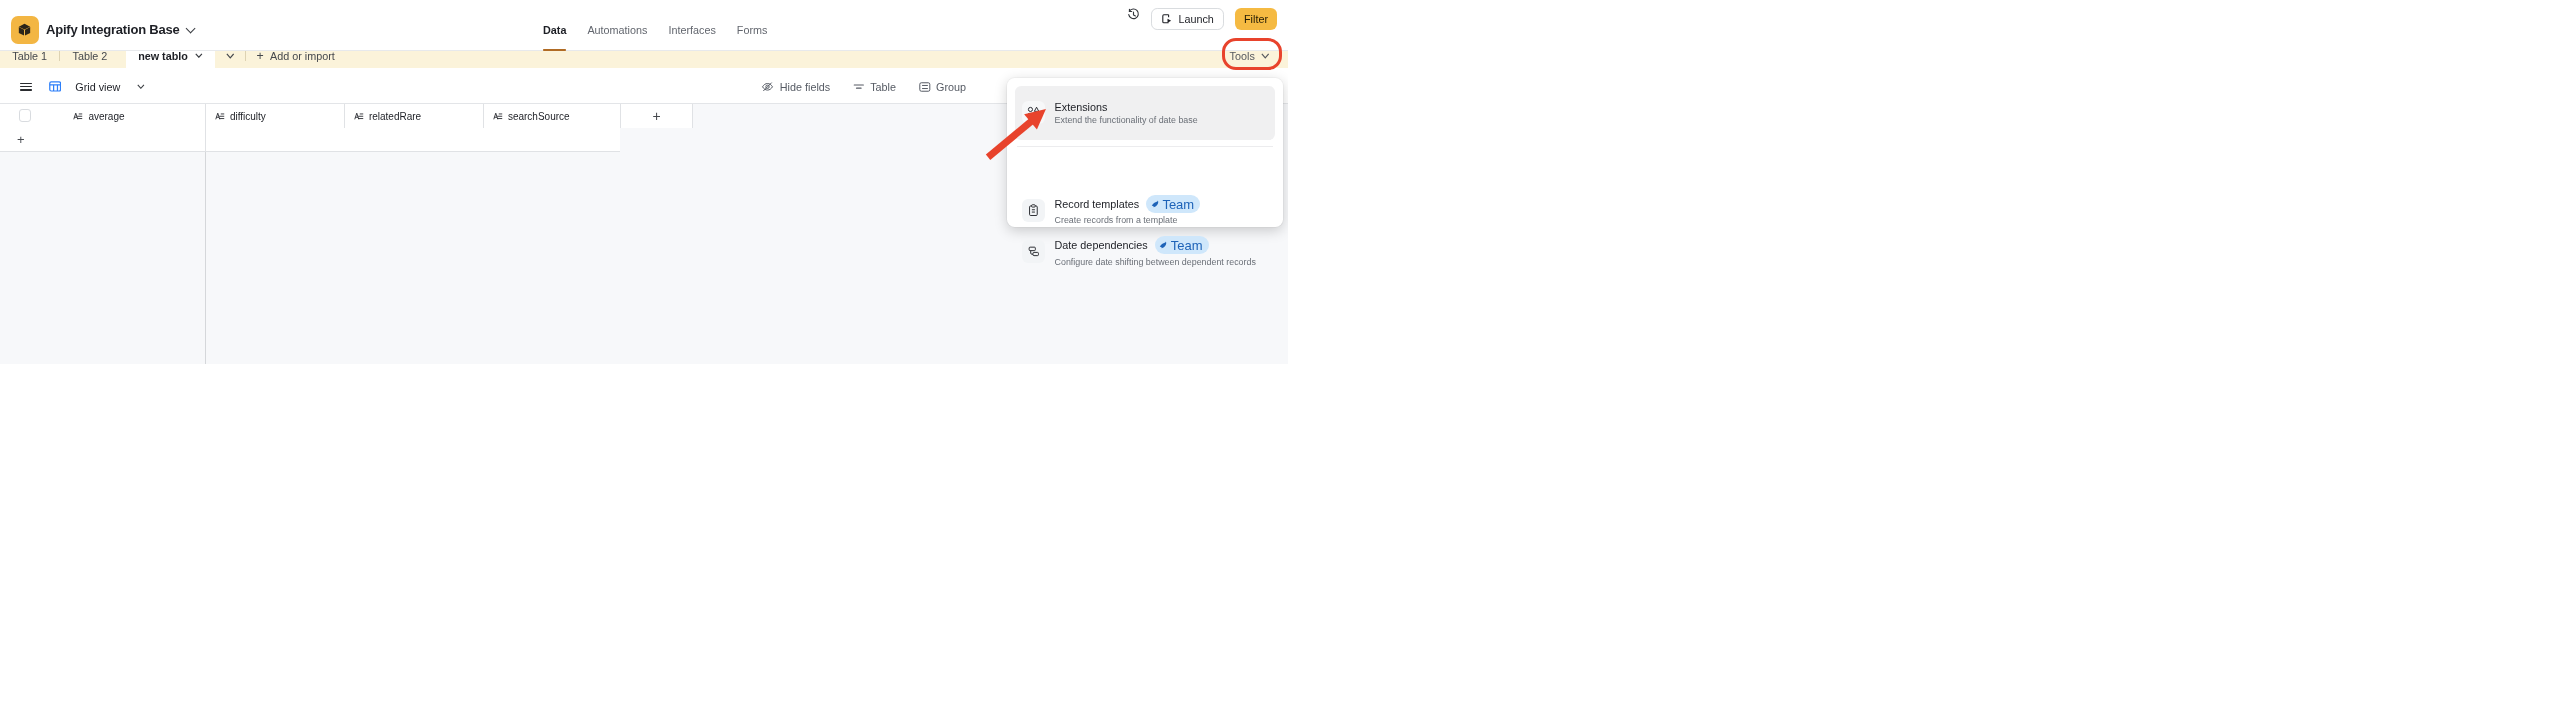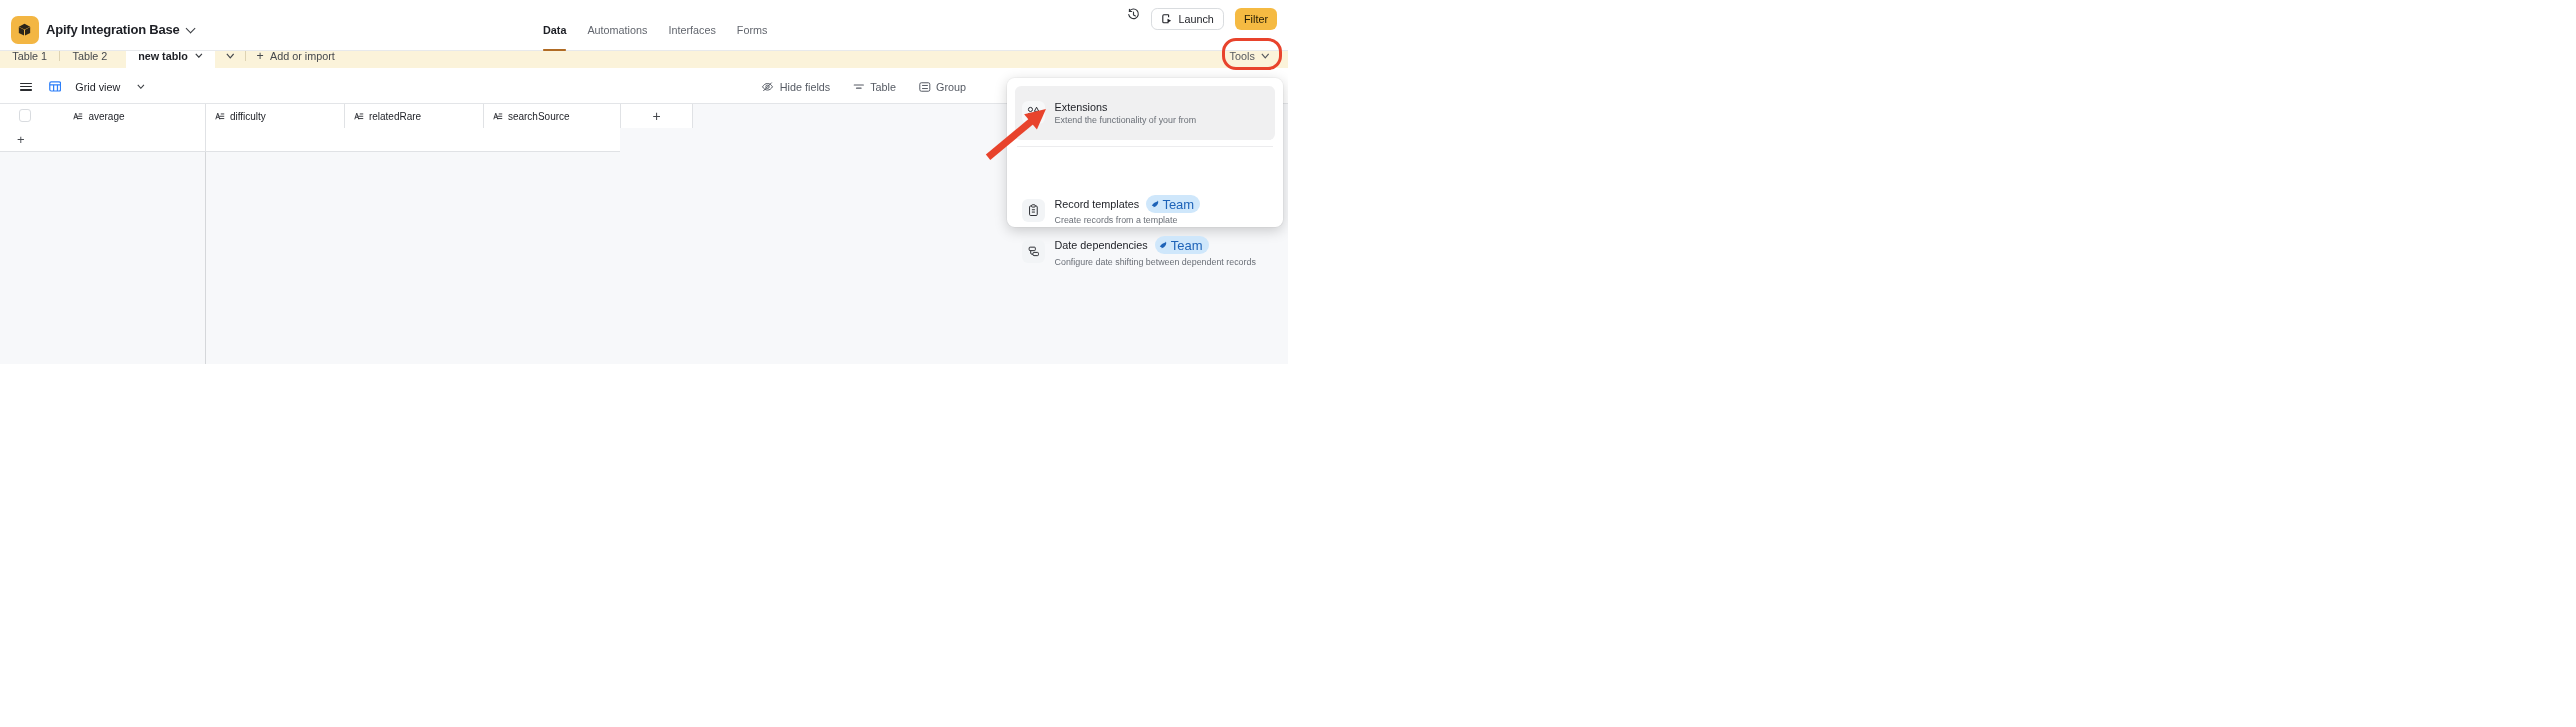--- a/index.html
+++ b/index.html
@@ -296,21 +296,21 @@
           <circle cx="4.5" cy="4.5" r="2.7"></circle>
           <polygon points="12.5,1.6 15.4,7 9.6,7"></polygon>
           <rect x="1.8" y="9.7" width="5.4" height="5.4" rx="0.8"></rect>
           <rect x="9.9" y="9.9" width="4.6" height="4.6" rx="0.8" transform="rotate(45 12.2 12.2)"></rect>
         </svg>
       </span>
       <span>
         <span class="mi-title-row">
             <span class="mi-title">Extensions</span>
           </span>
-        <div class="mi-sub">Extend the functionality of your from</div>
+        <div class="mi-sub">Extend the functionality of date base</div>
       </span>
     </div>
 
     <div class="menu-div"></div>
 
     <div class="menu-item plain">
       <span class="chip">
         <svg width="10.8" height="12.3" viewBox="0 0 14 16" fill="none" stroke="#1d1f25" stroke-width="1.2">
           <rect x="2" y="2.5" width="10" height="12.5" rx="1.5"></rect>
           <rect x="4.7" y="1" width="4.6" height="3" rx="1" fill="#fff"></rect>

